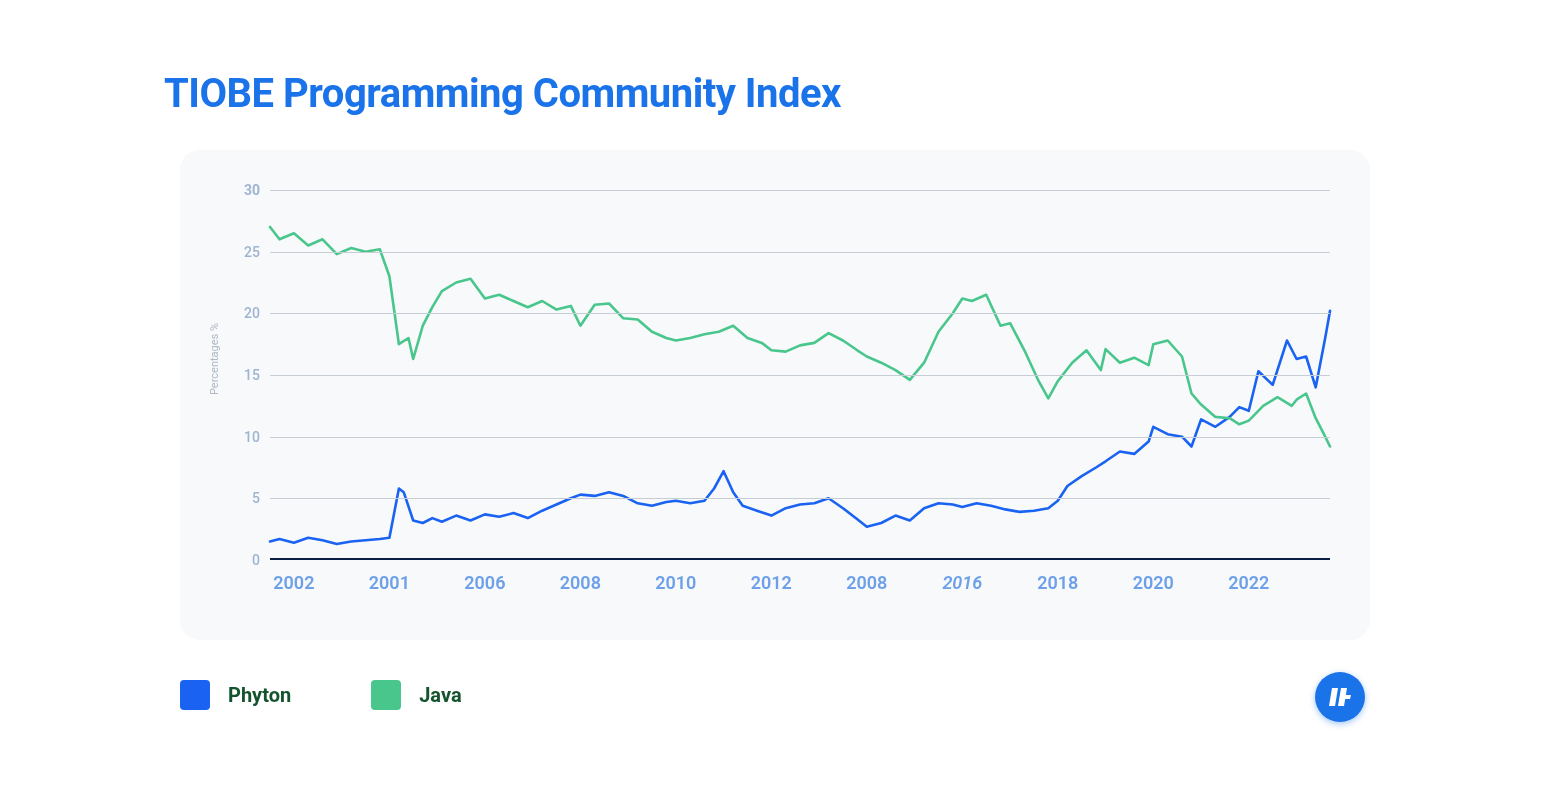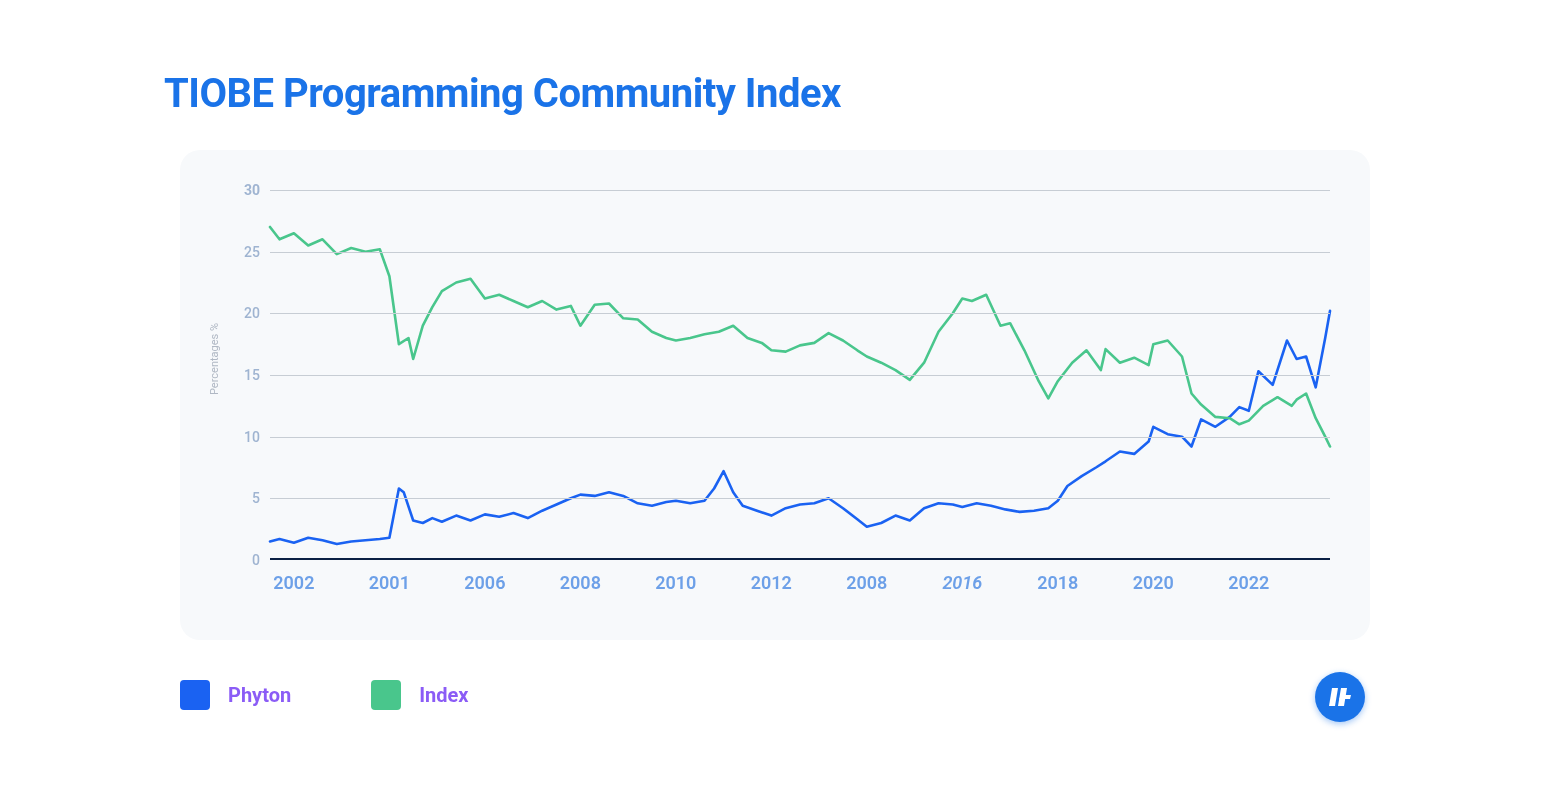--- a/index.html
+++ b/index.html
@@ -98,21 +98,21 @@
     gap: 18px;
   }
   .legend-swatch {
     width: 30px;
     height: 30px;
     border-radius: 4px;
   }
   .legend-label {
     font-size: 20px;
     font-weight: 700;
-    color: #8b5cf6;
+    color: #14532d;
   }
   .logo-badge {
     position: absolute;
     right: 185px;
     top: 672px;
     width: 50px;
     height: 50px;
     border-radius: 50%;
     background: #1a73e8;
     color: #fff;
@@ -165,21 +165,21 @@
     </div>
 </div>
 
 <div class="legend" id="legend">
     <div class="legend-item">
       <div class="legend-swatch" style="background: rgb(26, 98, 242);"></div>
       <div class="legend-label">Phyton</div>
     </div>
     <div class="legend-item">
       <div class="legend-swatch" style="background: rgb(73, 198, 140);"></div>
-      <div class="legend-label">Index</div>
+      <div class="legend-label">Java</div>
     </div>
   </div>
 
 <div class="logo-badge">
   <svg width="26" height="26" viewBox="0 0 26 26">
     <path d="M5 4 L11 4 L8 22 L2 22 Z" fill="#ffffff"></path>
     <path d="M14 4 L20 4 L17 22 L11 22 Z M13 11 L24 11 L23 15 L12 15 Z" fill="#ffffff"></path>
   </svg>
 </div>
 

